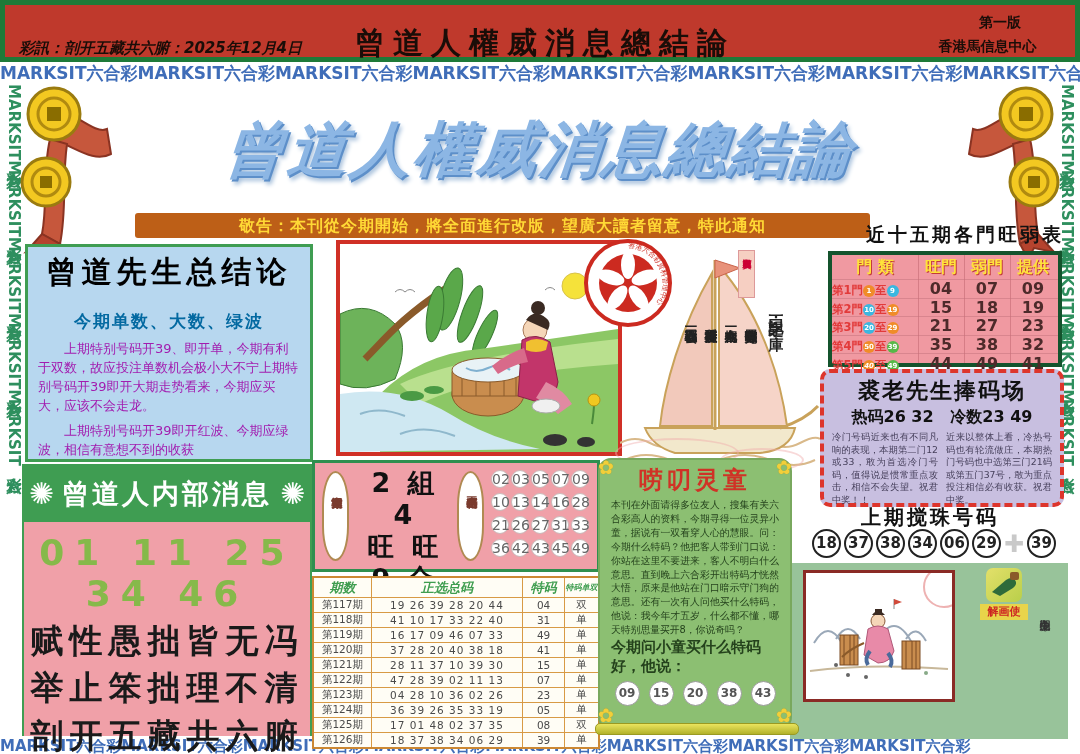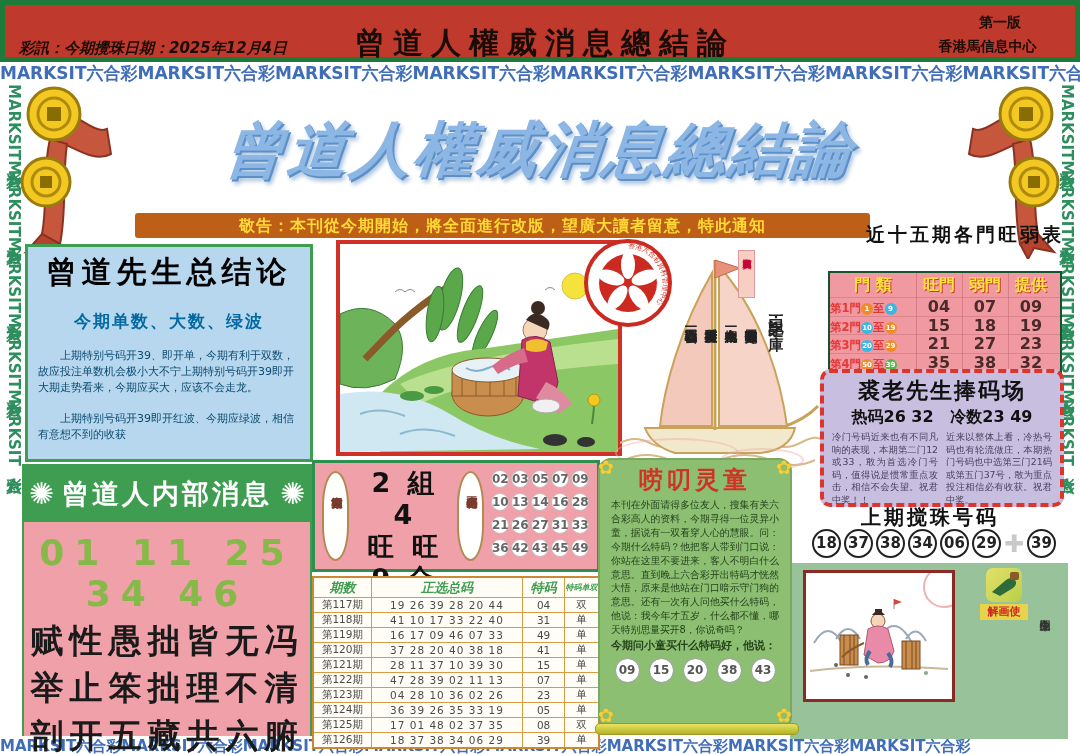--- a/index.html
+++ b/index.html
@@ -23,34 +23,34 @@
   .coins{width:100px;height:175px;}
   
   .main-title{left:90px;top:110px;width:900px;text-align:center;font-size:60px;font-weight:bold;font-style:italic;
               color:#8cb6e4;letter-spacing:3px;text-shadow:2px 2px 0 #5d8fc9,4px 5px 4px #a9c2dd;transform:skewX(-5deg);}
   .notice{left:135px;top:213px;width:735px;height:25px;background:#bd5f17;border-radius:3px;color:#ffd935;
           font-size:16px;font-weight:bold;text-align:center;line-height:25px;letter-spacing:1px;}
   
   .summary{left:25px;top:244px;width:288px;height:218px;background:#b7d7ef;border:3px solid #3f9d52;box-sizing:border-box;padding:5px 10px;}
   .summary-title{text-align:center;font-size:30px;font-weight:bold;color:#000;letter-spacing:5px;}
   .summary-sub{text-align:center;font-size:17px;color:#0369a1;margin-top:17px;letter-spacing:2px;font-weight:bold;}
-  .summary p{margin:15px 0 0 0;font-size:11px;line-height:1.45;color:#0c4a6e;text-indent:2em;}
+  .summary p{margin:7px 0 0 0;font-size:13px;line-height:1.45;color:#a21caf;text-indent:2em;}
   
   .picture{left:336px;top:240px;width:286px;height:216px;background:#fff;border:4px solid #d03026;box-sizing:border-box;}
   
   .stamp{left:583px;top:238px;width:90px;height:90px;}
   
   .sailbox{left:620px;top:238px;width:200px;height:236px;}
   .vtext{position:absolute;writing-mode:vertical-rl;color:#222;font-weight:bold;}
   .sail-title{left:146px;top:70px;height:160px;font-size:15px;}
   .sail-line{font-size:12.5px;height:150px;top:82px;}
   .sail-flag{left:118px;top:12px;height:44px;font-size:9px;color:#c03;background:#f6cfc2;padding:1px;border:1px solid #d99;}
   
   .strong-title{left:824px;top:222px;width:240px;text-align:right;font-size:19px;font-weight:bold;color:#111;letter-spacing:3px;}
-  .strong{left:828px;top:251px;width:234px;height:116px;background:#f099a1;border:2px solid #14532d;box-sizing:border-box;margin-top:20px;}
+  .strong{left:828px;top:251px;width:234px;height:116px;background:#f099a1;border:4px solid #14532d;box-sizing:border-box;}
   .strong-row{display:flex;align-items:center;border-top:1px solid #d9858e;height:17.6px;}
   .strong-head{display:flex;height:24px;align-items:center;}
   .strong-head span{font-size:16px;font-weight:bold;color:#ffe33a;text-shadow:1px 1px 0 #c23a3a;text-align:center;}
   .c-door{width:86px;} .c-num{width:46px;text-align:center;}
   .door-label{font-size:11.5px;font-weight:bold;color:#e23a3a;}
   .range-dot{display:inline-block;width:12px;height:12px;border-radius:50%;color:#fff;font-size:7px;font-weight:bold;
              text-align:center;line-height:12px;vertical-align:1px;}
   .strong-row .c-num{font-size:16px;font-weight:bold;color:#4d2a2a;}
   .strong .vline{position:absolute;top:0;bottom:0;width:1px;background:rgba(200,110,120,.65);}
   
@@ -76,36 +76,36 @@
   
   .lucky{left:312px;top:460px;width:288px;height:112px;background:#f0a0a8;border:3px solid #2f8f4f;box-sizing:border-box;}
   .oval{position:absolute;width:27px;height:90px;background:#fff;border:2px solid #b08a52;border-radius:50%/38%;
         box-sizing:border-box;text-align:center;}
   .oval span{writing-mode:vertical-rl;font-size:11px;font-weight:bold;color:#7a3b2e;margin-top:4px;}
   .lucky-big{position:absolute;left:40px;top:4px;width:100px;text-align:center;font-weight:900;color:#111;}
   .lucky-big div{font-size:27px;line-height:1.18;letter-spacing:4px;}
   .lucky-grid{position:absolute;left:176px;top:7px;}
   .lucky-grid-row{display:flex;gap:2px;margin-bottom:5px;}
   .mini-ball{width:18px;height:18px;border-radius:50%;background:#fff;border:1px solid #c9b9b9;box-sizing:border-box;
-             font-size:12px;font-weight:bold;color:#666;text-align:left;line-height:16px;}
+             font-size:14px;font-weight:normal;color:#666;text-align:left;line-height:16px;}
   
   .results{left:312px;top:576px;width:288px;height:153px;background:#fffdf5;border:2px solid #cc8833;
            box-sizing:border-box;border-collapse:collapse;table-layout:fixed;}
   .results td,.results th{border:1px solid #d89a45;padding:0;text-align:center;overflow:hidden;white-space:nowrap;}
   .results th{font-size:13px;font-style:italic;color:#3f9d4f;height:19px;font-weight:bold;}
   .results th.small{font-size:8px;letter-spacing:0;}
   .results td{font-size:10.5px;color:#4a4a4a;height:12.8px;margin-top:21px;}
   .results td.nums{letter-spacing:1px;}
   
   .cloud{border:2px solid rgba(240,170,170,.45);border-radius:50%;}
   .child{left:598px;top:458px;width:194px;height:272px;background:#8cbf72;border:2px solid #79a85e;border-radius:13px;box-sizing:border-box;}
   .child-flower{position:absolute;font-size:19px;color:#f2cf3a;text-shadow:0 0 1px #b89b1d;}
   .child-title{text-align:center;font-size:24px;font-weight:bold;color:#d03226;letter-spacing:4px;margin-top:4px;}
   .child-body{padding:2px 11px 0 11px;font-size:9.8px;line-height:1.42;color:#24421c;text-align:justify;}
-  .child-ask{padding:1px 11px 0 11px;font-size:11px;font-weight:bold;color:#24421c;}
+  .child-ask{padding:1px 11px 0 11px;font-size:15px;font-weight:bold;color:#24421c;}
   .child-answer{text-align:center;font-size:19px;font-weight:bold;color:#111;margin-top:1px;letter-spacing:1px;}
   .child-balls{display:flex;justify-content:center;gap:9px;margin-top:5px;}
   .child-ball{width:25px;height:25px;border-radius:50%;background:#fff;border:1px solid #999;box-sizing:border-box;
               font-size:12px;font-weight:bold;color:#555;text-align:center;line-height:23px;}
   .roller{position:absolute;left:-5px;bottom:-7px;width:202px;height:10px;border-radius:5px;
           background:linear-gradient(#eae45e,#b2b22a);border:1px solid #9a9a22;}
   
   .internal{left:22px;top:464px;width:290px;height:272px;border:2px solid #3f9d52;box-sizing:border-box;}
   .internal-head{height:56px;background:#3f9d52;display:flex;align-items:center;justify-content:center;gap:8px;}
   .internal-head .sun{color:#fff;font-size:30px;line-height:1;}
@@ -113,21 +113,21 @@
   .internal-body{height:214px;background:#f0a0a8;text-align:center;}
   .internal-nums{font-size:36px;font-weight:bold;color:#86b94a;letter-spacing:10px;padding-top:10px;}
   .internal-poem{font-size:33px;font-weight:bold;color:#1a1a1a;letter-spacing:6px;line-height:1.25;margin-top:6px;}
 </style>
 </head>
 <body>
 
 <div id="page">
 
   <div class="abs topbar">
-    <div class="abs topbar-left">彩訊：今期攪珠日期：2025年12月4日</div>
+    <div class="abs topbar-left">彩訊：剖开五藏共六腑：2025年12月4日</div>
     <div class="abs topbar-title">曾道人權威消息總結論</div>
     <div class="abs topbar-edition">第一版</div>
     <div class="abs topbar-agency">香港馬信息中心</div>
   </div>
 
   <div class="abs marquee-h marquee-top">MARKSIT六合彩MARKSIT六合彩MARKSIT六合彩MARKSIT六合彩MARKSIT六合彩MARKSIT六合彩MARKSIT六合彩MARKSIT六合彩</div>
   <div class="abs marquee-h marquee-bottom">MARKSIT六合彩MARKSIT六合彩MARKSIT六合彩MARKSIT六合彩MARKSIT六合彩MARKSIT六合彩MARKSIT六合彩MARKSIT六合彩</div>
   <div class="abs marquee-v marquee-left">MARKSIT六合彩MARKSIT六合彩MARKSIT六合彩MARKSIT六合彩MARKSIT六合彩</div>
   <div class="abs marquee-v marquee-right">MARKSIT六合彩MARKSIT六合彩MARKSIT六合彩MARKSIT六合彩MARKSIT六合彩</div>
 

